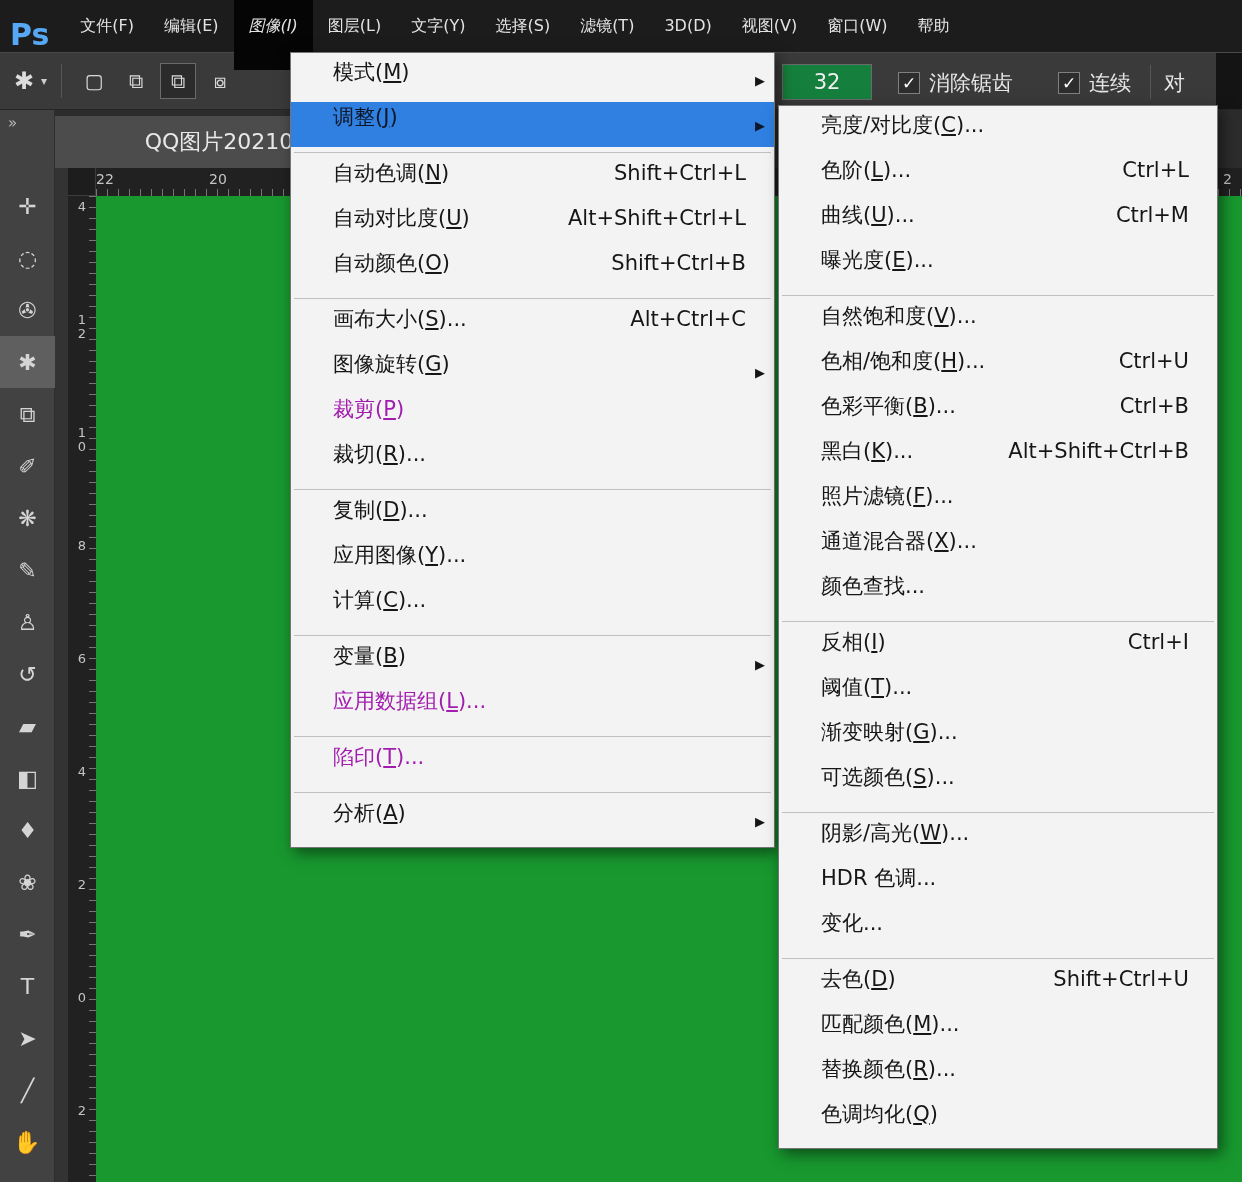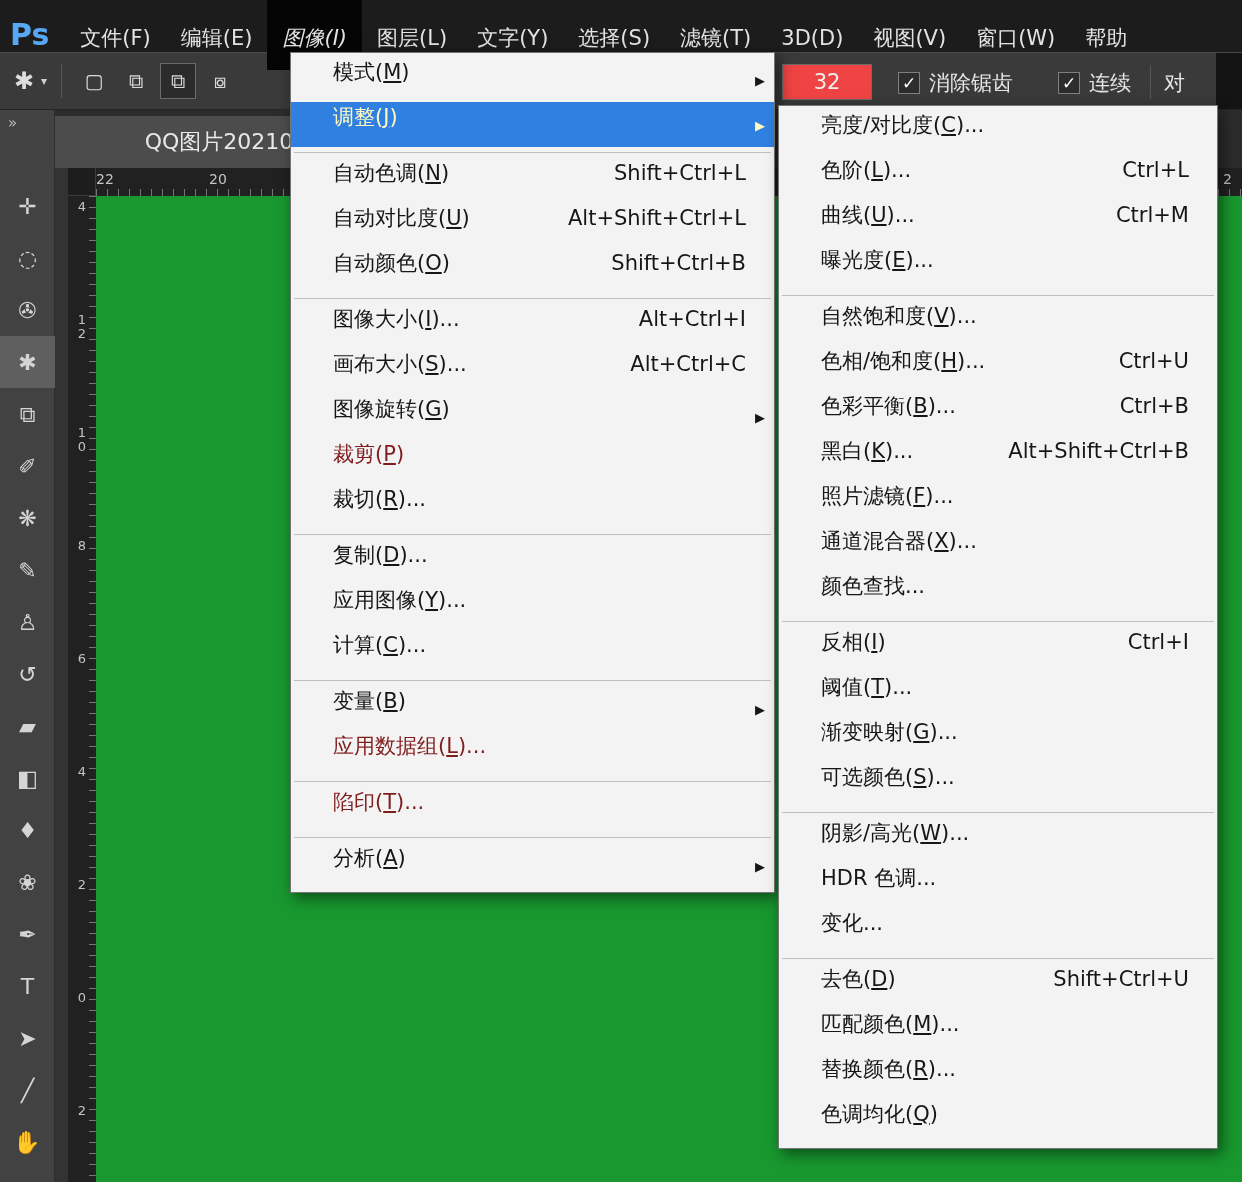--- a/index.html
+++ b/index.html
@@ -7,37 +7,37 @@
   body {
     position:relative; overflow:hidden;
     background:#2b2b2b;
     font-family:"DejaVu Sans","Liberation Sans",sans-serif;
   }
   
   #menubar { position:absolute; left:0; top:0; width:100%; height:52px;
     background:#1c1c1c; display:flex; align-items:flex-end; z-index:10; }
   .logo { color:var(--logo,#57a8f4); font-size:30px; font-weight:bold; padding:0 16px 0 10px; }
   .mb-items { display:flex; height:52px; }
-  .mb-item { color:#e3e3e3; font-size:21px; padding:12px 15px; height:70px;
+  .mb-item { color:#e3e3e3; font-size:16px; padding:0 15px; height:70px;
     line-height:52px; white-space:nowrap; }
   .mb-item.active { background:#050505;font-style:italic; }
   
   #optionsbar { position:absolute; left:0; top:52px; width:100%; height:58px;
     background:#3a3a3a; border-top:1px solid #4a4a4a; border-bottom:1px solid #262626;
     display:flex; align-items:center; z-index:4; }
   .tool-preset { display:flex; align-items:center; margin-left:14px; color:#ddd; }
   .tool-preset .glyph { font-size:24px; }
   .caret { font-size:12px; margin-left:7px; color:#ccc; }
   .ob-divider { width:1px; height:34px; background:#565656; margin:0 14px; }
   .mode-btns { display:flex; gap:6px; }
   .mode-btn { width:36px; height:36px; display:flex; align-items:center;
     justify-content:center; color:#d8d8d8; font-size:20px; border:1px solid transparent; }
   .mode-btn.pressed { background:#2b2b2b; border-color:#6a6a6a; }
   .field { position:absolute; left:782px; top:11px; width:90px; height:36px;
-    background:#ef4444; border:1px solid #6b6b6b; color:#f0f0f0; font-size:21px;
+    background:#15803d; border:1px solid #6b6b6b; color:#f0f0f0; font-size:21px;
     display:flex; align-items:center; justify-content:center; }
   .checkbox { position:absolute; top:16px; display:flex; align-items:center;
     color:#e6e6e6; font-size:21px; white-space:nowrap; }
   .checkbox .box { width:22px; height:22px; background:#2d2d2d; border:1px solid #808080;
     color:#ffffff; font-size:17px; line-height:20px; text-align:center; margin-right:9px; }
   #cb-antialias { left:898px; }
   #cb-contiguous { left:1058px; }
   #ob-divider2 { position:absolute; left:1150px; top:12px; width:1px; height:34px; background:#565656; }
   #cb-sample { left:1164px; }
   #ob-corner-block { position:absolute; right:0; top:0; width:26px; height:100%; background:#141414; }
@@ -77,22 +77,22 @@
   
   .menu { position:absolute; background:#f3f3f3; border:1px solid #757575;
     box-shadow:4px 5px 14px rgba(0,0,0,0.5); padding:4px 0; }
   #image-menu { left:290px; top:52px; width:485px; z-index:50; }
   #adjust-menu { left:778px; top:105px; width:440px; z-index:51; }
   .menu-item { height:45px; display:flex; align-items:center;
     padding:0 12px 16px 42px; font-size:21px; color:#161616; position:relative; }
   .mi-label { white-space:nowrap; }
   .mi-shortcut { margin-left:auto; padding-right:16px; white-space:nowrap; }
   .mi-arrow { position:absolute; right:9px; top:50%; transform:translateY(-50%); font-size:13px; }
-  .menu-item.hl { background:var(--hl,#2f80e0); color:#fef9c3; }
-  .menu-item.disabled { color:#7f1d1d; }
+  .menu-item.hl { background:var(--hl,#2f80e0); color:#0f172a; }
+  .menu-item.disabled { color:#a21caf; }
   .menu-item.sep { height:0; padding:0; margin:5px 3px; border-top:1px solid #c0c0c0; overflow:hidden; }
 </style>
 </head>
 <body>
 
 <div id="canvas"></div>
 
 <div id="tabrow">
   <div class="doc-tab">QQ图片20210411</div>
 </div>
@@ -294,25 +294,20 @@
       <span class="mi-shortcut">Shift+Ctrl+B</span>
       <span class="mi-arrow"></span>
     </div>
 
     <div class="menu-item sep">
       <span class="mi-label"><span></span><u class="mi-key"></u><span></span></span>
       <span class="mi-shortcut"></span>
       <span class="mi-arrow"></span>
     </div>
 
-    <div class="menu-item">
-      <span class="mi-label"><span>图像大小(</span><u class="mi-key">I</u><span>)...</span></span>
-      <span class="mi-shortcut">Alt+Ctrl+I</span>
-      <span class="mi-arrow"></span>
-    </div>
 
     <div class="menu-item">
       <span class="mi-label"><span>画布大小(</span><u class="mi-key">S</u><span>)...</span></span>
       <span class="mi-shortcut">Alt+Ctrl+C</span>
       <span class="mi-arrow"></span>
     </div>
 
     <div class="menu-item">
       <span class="mi-label"><span>图像旋转(</span><u class="mi-key">G</u><span>)</span></span>
       <span class="mi-shortcut"></span>

